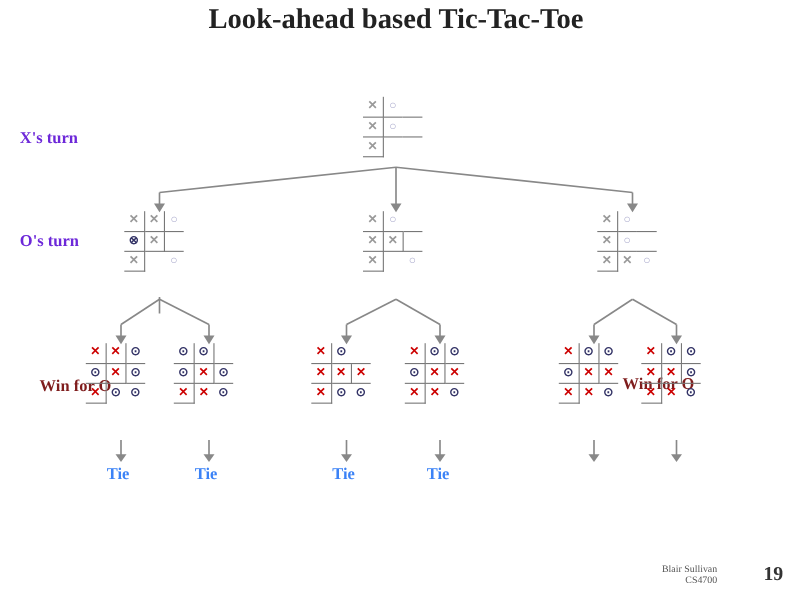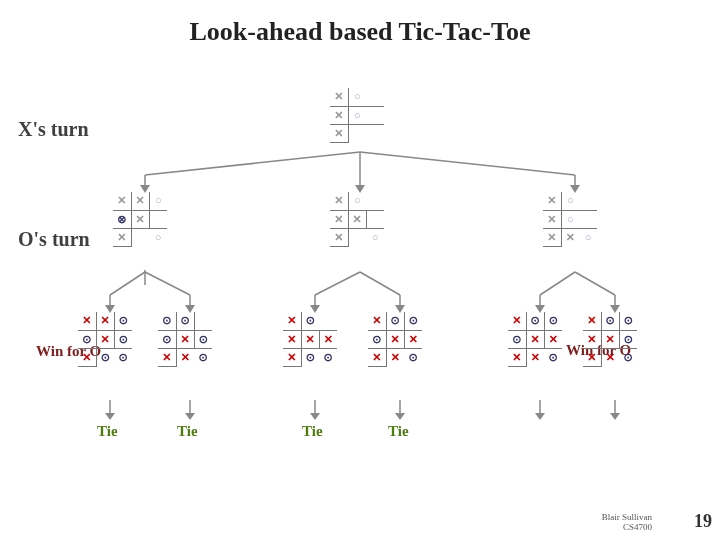--- a/index.html
+++ b/index.html
@@ -9,51 +9,51 @@
       background: #ffffff;
       font-family: 'Times New Roman', Times, serif;
       overflow: hidden;
       position: relative;
     }
 
     .page-title {
       text-align: center;
       font-size: 26px;
       font-weight: bold;
-      padding-top: 17px;
+      padding-top: 2px;
       color: #222;
     }
 
     
     .turn-label {
       position: absolute;
       left: 18px;
-      font-size: 20px;
-      font-weight: bold;
-      color: #404040;
+      font-size: 15px;
+      font-weight: bold;
+      color: #6d28d9;
     }
     #label-x { top: 118px; }
-    #label-o { top: 228px; }
+    #label-o { top: 212px; }
 
     
     .win-label {
       position: absolute;
       font-size: 15px;
       font-weight: bold;
       color: #7f1d1d;
     }
     #win-left  { left: 36px;  top: 343px; }
     #win-right { left: 566px; top: 342px; }
 
     
     .tie-label {
       position: absolute;
       font-size: 15px;
       font-weight: bold;
-      color: #4d7c0f;
+      color: #3b82f6;
       font-family: Liberation Serif, serif;
     }
 
     
     #lines-svg {
       position: absolute;
       top: 0; left: 0;
       width: 720px;
       height: 540px;
       pointer-events: none;

